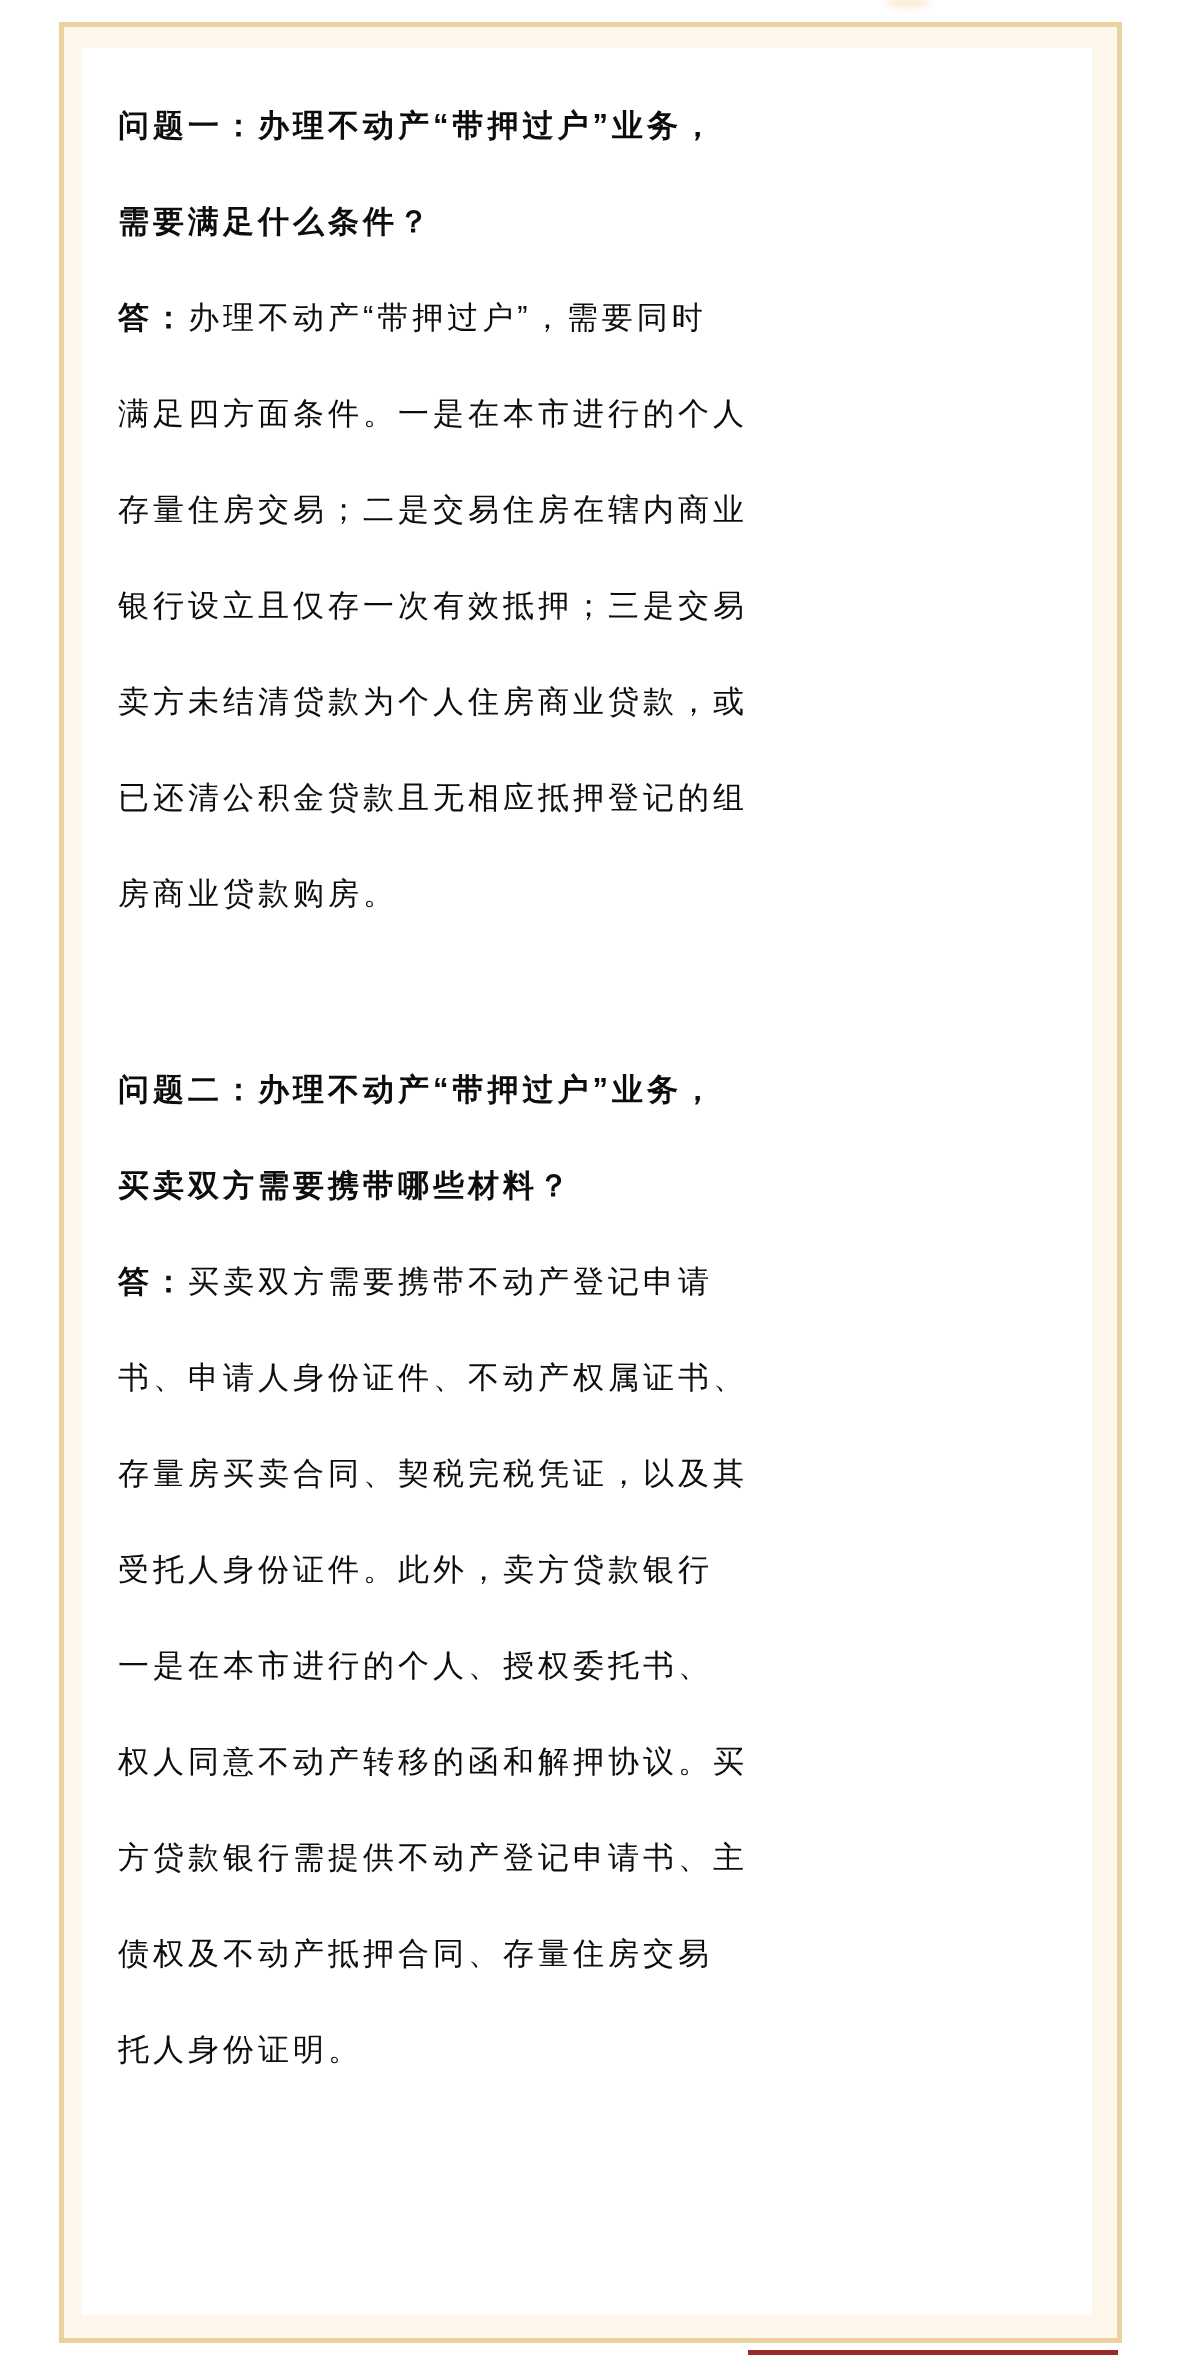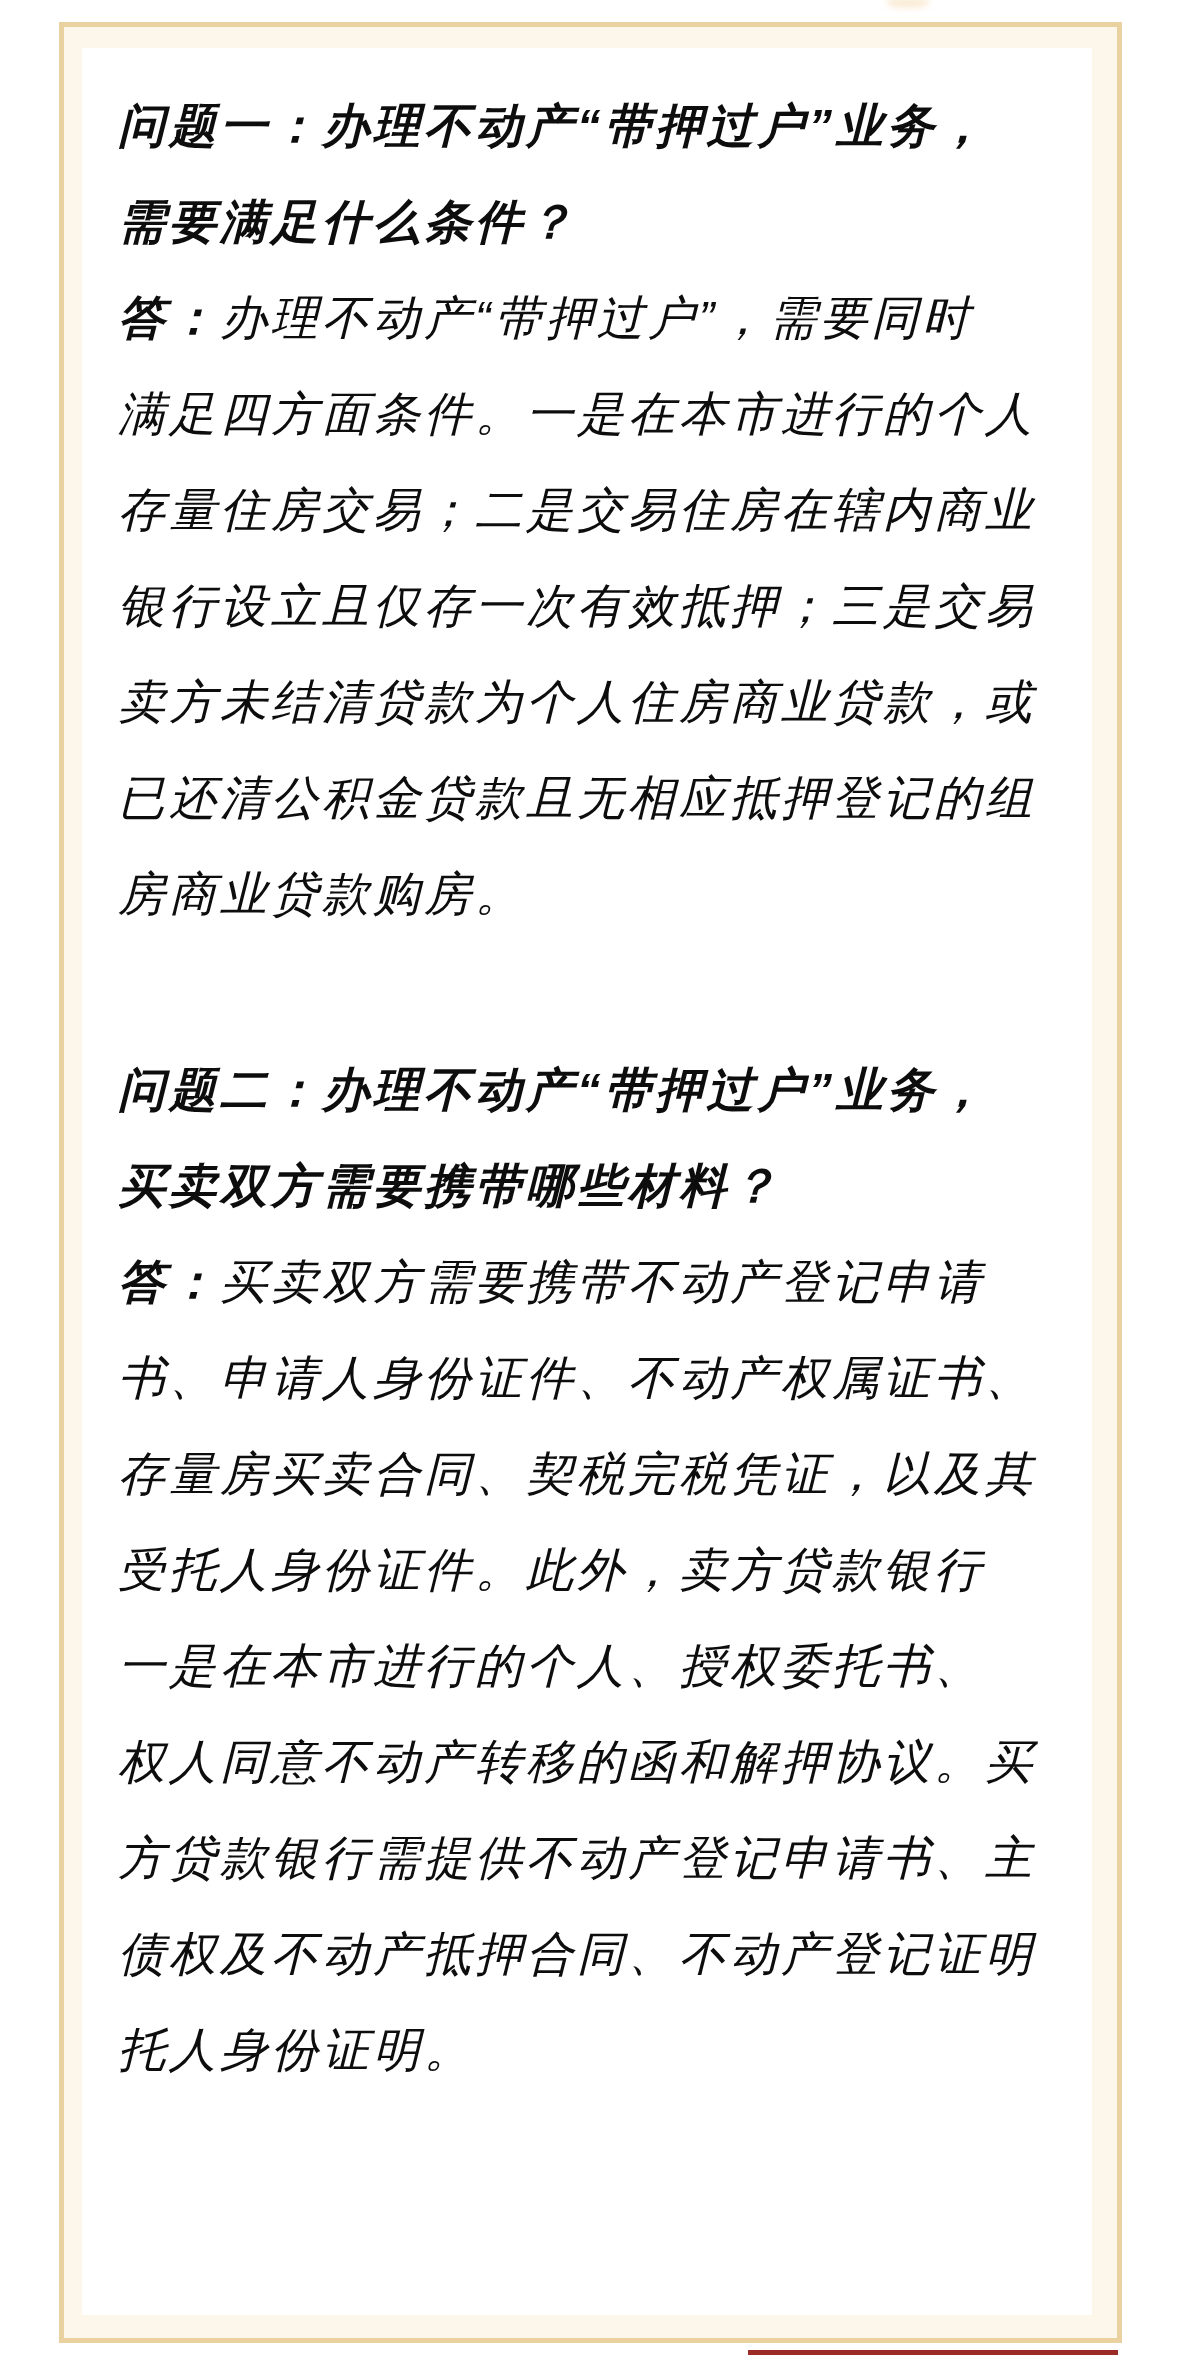--- a/index.html
+++ b/index.html
@@ -43,24 +43,23 @@
     width: 1010px;
     height: 2267px;
     box-sizing: border-box;
     background: #ffffff;
     padding: 30px 48px 0 36px;
     overflow: hidden;
   }
   .line {
     height: 96px;
     line-height: 96px;
-    font-size: 47px;
+    font-size: 31px;
     letter-spacing: 4px;
     white-space: nowrap;
-    font-style: italic;
   }
   .q .line, .q { font-weight: 900; }
   .ans-label { font-weight: 900; }
   .qa.second { margin-top: 100px; }
   
   .red-line {
     position: absolute;
     left: 748px;
     top: 2350px;
     width: 370px;
@@ -103,21 +102,21 @@
           </div>
         <div class="a">
           <div class="line"><span class="ans-label">答：</span><span>买卖双方需要携带不动产登记申请</span></div>
           <div>
               <div class="line">书、申请人身份证件、不动产权属证书、</div>
               <div class="line">存量房买卖合同、契税完税凭证，以及其</div>
               <div class="line">受托人身份证件。此外，卖方贷款银行</div>
               <div class="line">一是在本市进行的个人、授权委托书、</div>
               <div class="line">权人同意不动产转移的函和解押协议。买</div>
               <div class="line">方贷款银行需提供不动产登记申请书、主</div>
-              <div class="line">债权及不动产抵押合同、不动产登记证明</div>
+              <div class="line">债权及不动产抵押合同、存量住房交易</div>
               <div class="line">托人身份证明。</div>
             </div>
         </div>
       </section>
 
     </div>
   </div>
 
   <div class="red-line"></div>
 

